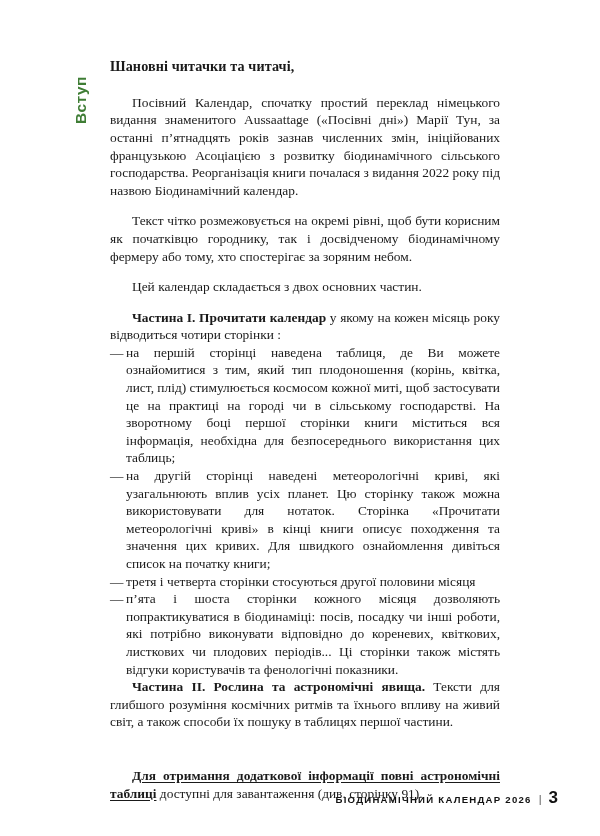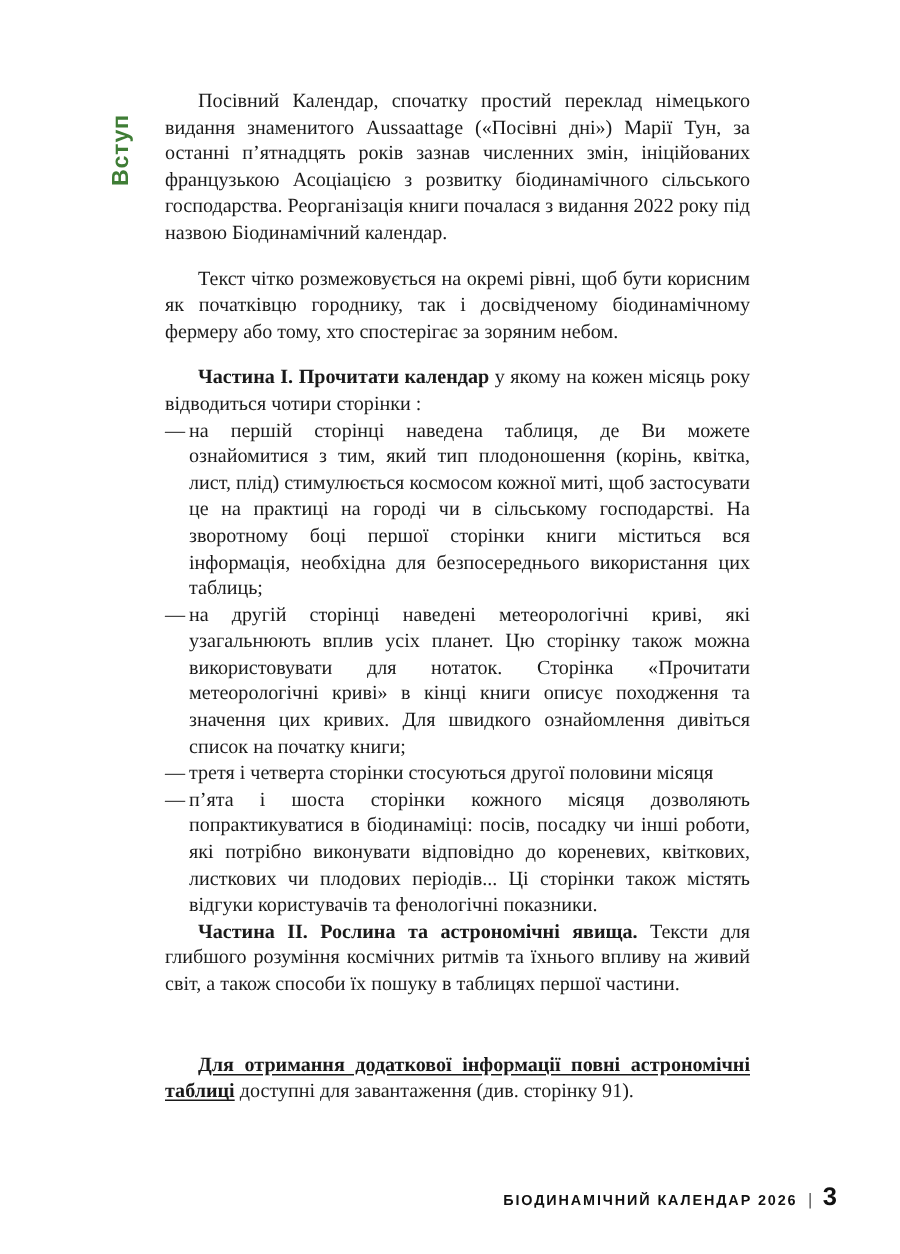--- a/index.html
+++ b/index.html
@@ -136,25 +136,27 @@
 <body>
 
 <div id="page">
 
   <div id="section-tab">
     <span class="vtext" style="color: rgb(63, 125, 53);">Вступ</span>
   </div>
 
   <div id="content">
 
+    <h1 class="doc-heading">Шановні читачки та читачі,</h1>
 
     <p class="para"><span class="it">Посівний Календар</span><span>, спочатку простий переклад німецького видання знаменитого </span><span class="it">Aussaattage («Посівні дні»)</span><span> Марії Тун, за останні п’ятнадцять років зазнав численних змін, ініційованих французькою Асоціацією з розвитку біодинамічного сільського господарства. Реорганізація книги почалася з видання 2022 року під назвою </span><span class="it">Біодинамічний календар</span><span>.</span></p>
 
     <p class="para spaced-before">Текст чітко розмежовується на окремі рівні, щоб бути корисним як початківцю городнику, так і досвідченому біодинамічному фермеру або тому, хто спостерігає за зоряним небом.</p>
 
+    <p class="para spaced-before">Цей календар складається з двох основних частин.</p>
 
     <p class="part-para spaced-before" style="margin-top:13px;"><span class="bd">Частина I. Прочитати календар</span><span> у якому на кожен місяць року відводиться чотири сторінки :</span></p>
 
     <ul class="dash-list">
       <li><span class="dash">—</span><span>на першій сторінці наведена таблиця, де Ви можете ознайомитися з тим, який тип плодоношення (корінь, квітка, лист, плід) стимулюється космосом кожної миті, щоб застосувати це на практиці на городі чи в сільському господарстві. На зворотному боці першої сторінки книги міститься вся інформація, необхідна для безпосереднього використання цих таблиць;</span></li>
       <li><span class="dash">—</span><span>на другій сторінці наведені метеорологічні криві, які узагальнюють вплив усіх планет. Цю сторінку також можна використовувати для нотаток. Сторінка «Прочитати метеорологічні криві» в кінці книги описує походження та значення цих кривих. Для швидкого ознайомлення дивіться список на початку книги;</span></li>
       <li><span class="dash">—</span><span>третя і четверта сторінки стосуються другої половини місяця</span></li>
       <li><span class="dash">—</span><span>п’ята і шоста сторінки кожного місяця дозволяють попрактикуватися в біодинаміці: посів, посадку чи інші роботи, які потрібно виконувати відповідно до кореневих, квіткових, листкових чи плодових періодів... Ці сторінки також містять відгуки користувачів та фенологічні показники.</span></li>
     </ul>
 

